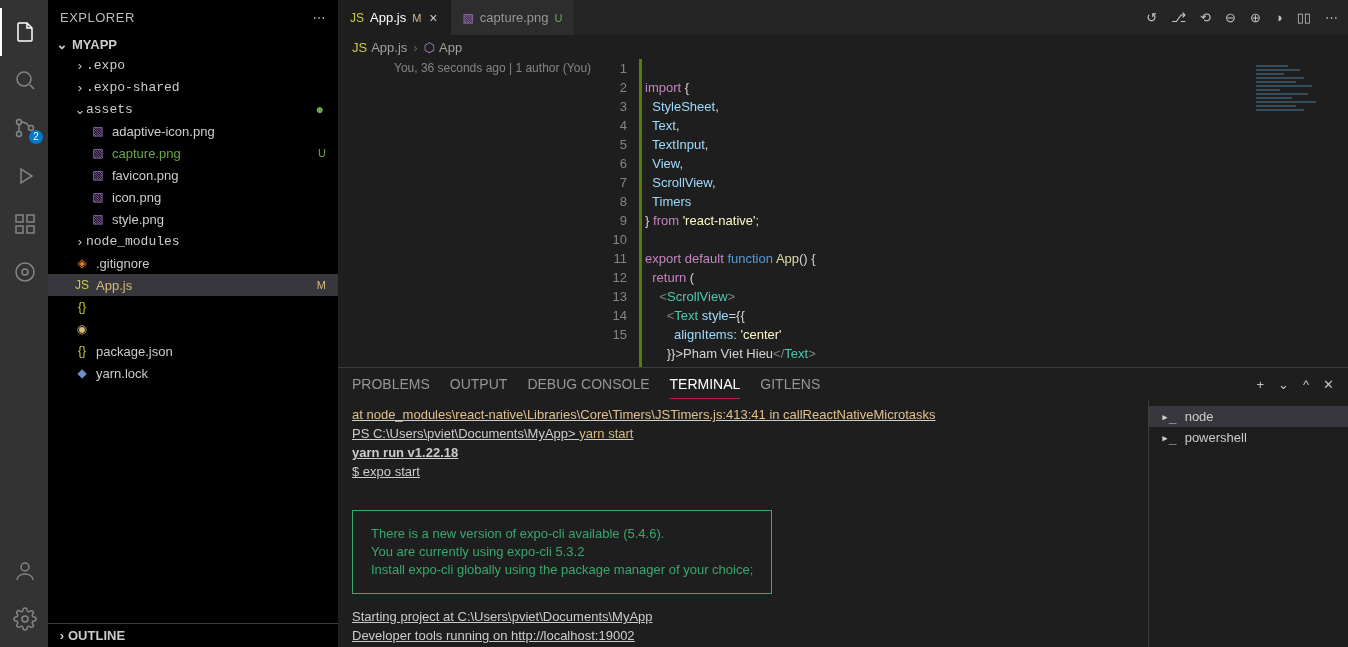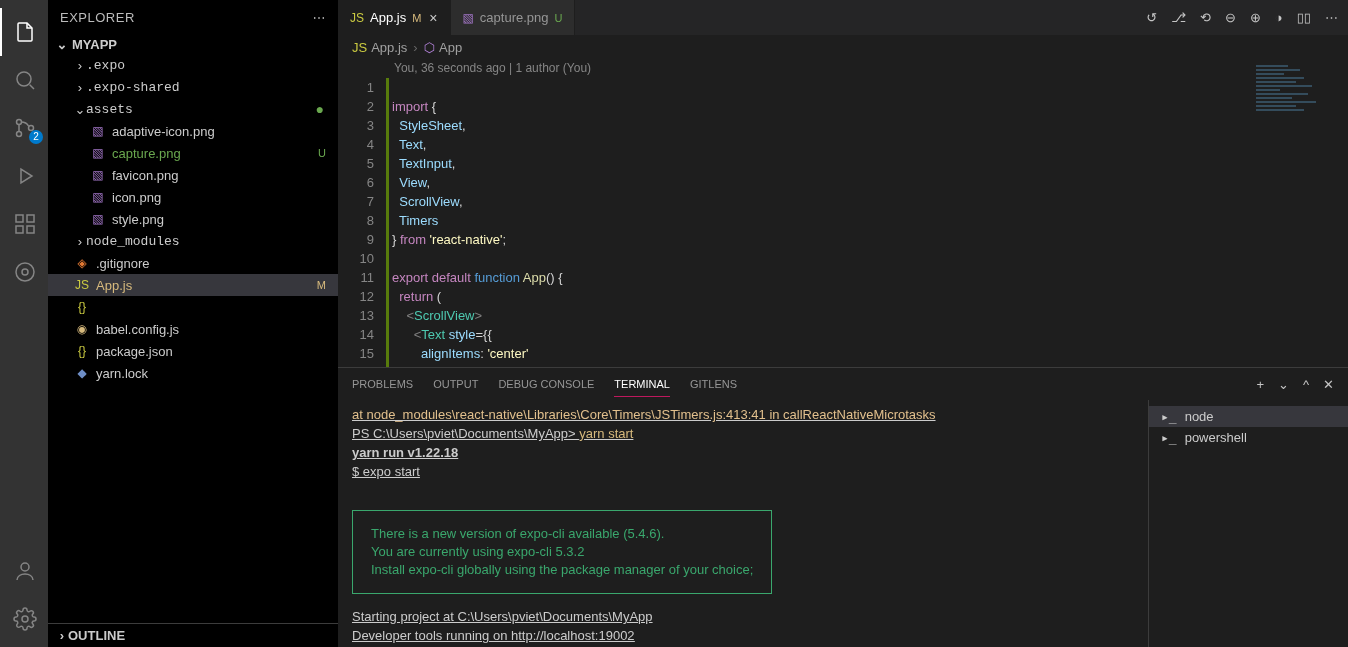--- a/index.html
+++ b/index.html
@@ -54,21 +54,21 @@
 .tok-str { color: #fef9c3; }
 .tok-var { color: #9cdcfe; }
 .tok-tagpunc { color: #808080; }
 .tok-tag { color: #4ec9b0; }
 .tok-attr { color: #9cdcfe; }
 .minimap { width: 120px; background: #1e1e1e; position: relative; }
 .minimap .mini { position: absolute; top: 6px; right: 12px; width: 80px; height: 120px; opacity: 0.5; }
 .minimap .mini div { height: 2px; margin-bottom: 2px; background: #4a7a9a; }
 .panel { height: 280px; border-top: 1px solid #3c3c3c; display: flex; flex-direction: column; background: #1e1e1e; }
 .panel-tabs { display: flex; align-items: center; height: 32px; padding: 0 14px; gap: 20px; }
-.panel-tab { color: #969696; font-size: 11px; cursor: pointer; padding: 6px 0; }
+.panel-tab { color: #969696; font-size: 14px; cursor: pointer; padding: 6px 0; }
 .panel-tab.active { color: #ffffff; border-bottom: 1px solid #be185d; }
 .panel-tabs .spacer { flex: 1; }
 .panel-tabs .actions { display: flex; gap: 14px; color: #c5c5c5; }
 .panel-body { flex: 1; display: flex; overflow: hidden; }
 .terminal { flex: 1; padding: 6px 14px; font-family: Consolas, "Courier New", monospace; font-size: 13.5px; color: #cccccc; line-height: 18px; white-space: pre-wrap; overflow: auto; text-decoration: underline; }
 .term-yellow { color: #d7ba7d; }
 .term-gold { color: #e2c08d; }
 .term-box { border: 1px solid #3aa76d; padding: 14px 18px; margin: 10px 0 14px 0; display: inline-block; }
 .term-green { color: #3aa76d; }
 .term-link { text-decoration: underline; }
@@ -198,21 +198,20 @@
       <div class="tree-item indent1 active mod">
         <span class="fi ico-js">JS</span>
         <span class="label">App.js</span>
         <span class="status">M</span>
       </div>
       <div class="tree-item indent1">
         <span class="fi ico-json">{}</span>
       </div>
       <div class="tree-item indent1">
         <span class="fi ico-babel">◉</span>
-        <span class="label">babel.config.js</span>
       </div>
       <div class="tree-item indent1">
         <span class="fi ico-json">{}</span>
         <span class="label">package.json</span>
       </div>
       <div class="tree-item indent1">
         <span class="fi ico-lock">◆</span>
         <span class="label">yarn.lock</span>
       </div>
     </div>
@@ -251,21 +250,21 @@
   </div>
   <div class="breadcrumb">
     <span class="fi ico-js">JS</span>
     <span>App.js</span>
     <span class="sep">›</span>
     <span style="color:#b180d7;margin-right:4px">⬡</span>
     <span>App</span>
   </div>
   <div class="editor-wrap">
     <div class="editor">
-      <div style="display:flex;flex-direction:column">
+      <div style="display:flex;flex-direction:row">
         <div class="codelens">You, 36 seconds ago | 1 author (You)</div>
         <div style="display:flex;flex:1">
           <div class="gutter">
             <div class="bar"></div>
             <div id="linenos">
                 <div>1</div>
                 <div>2</div>
                 <div>3</div>
                 <div>4</div>
                 <div>5</div>

